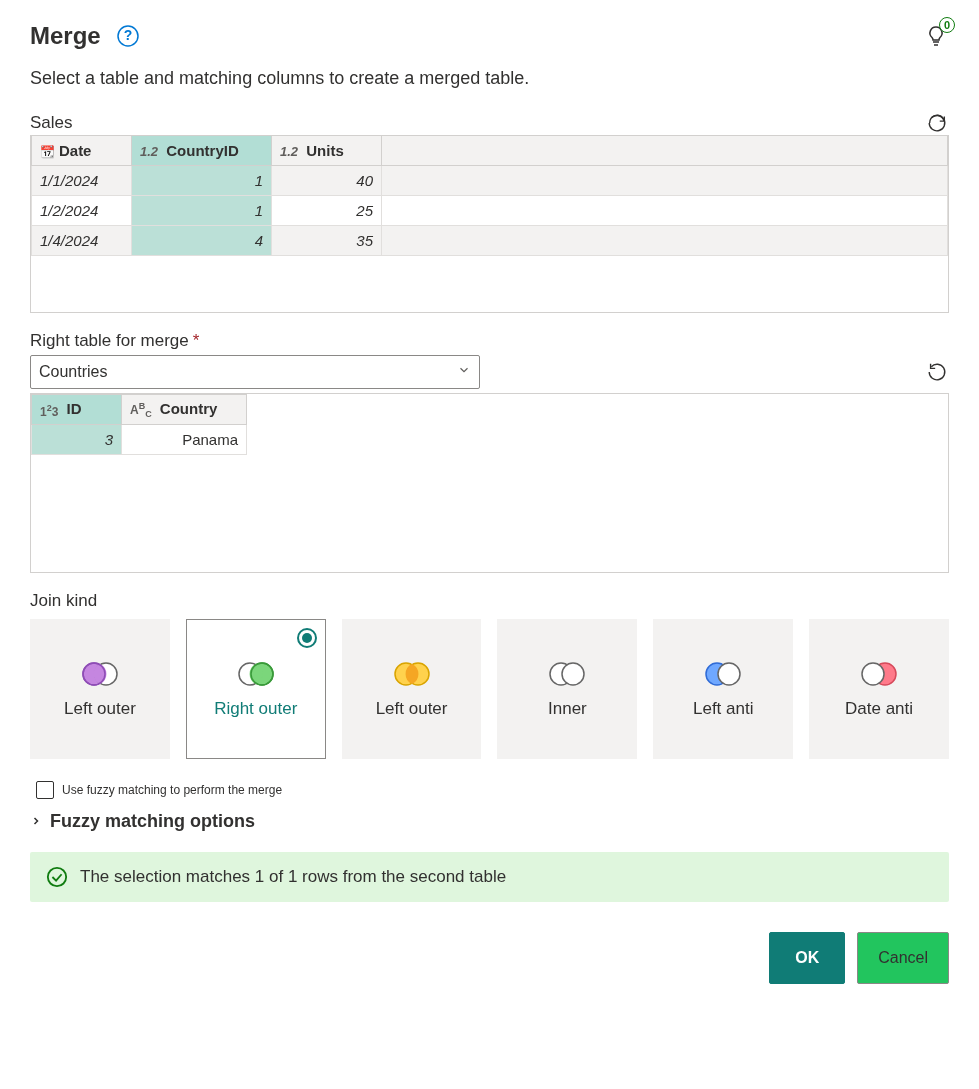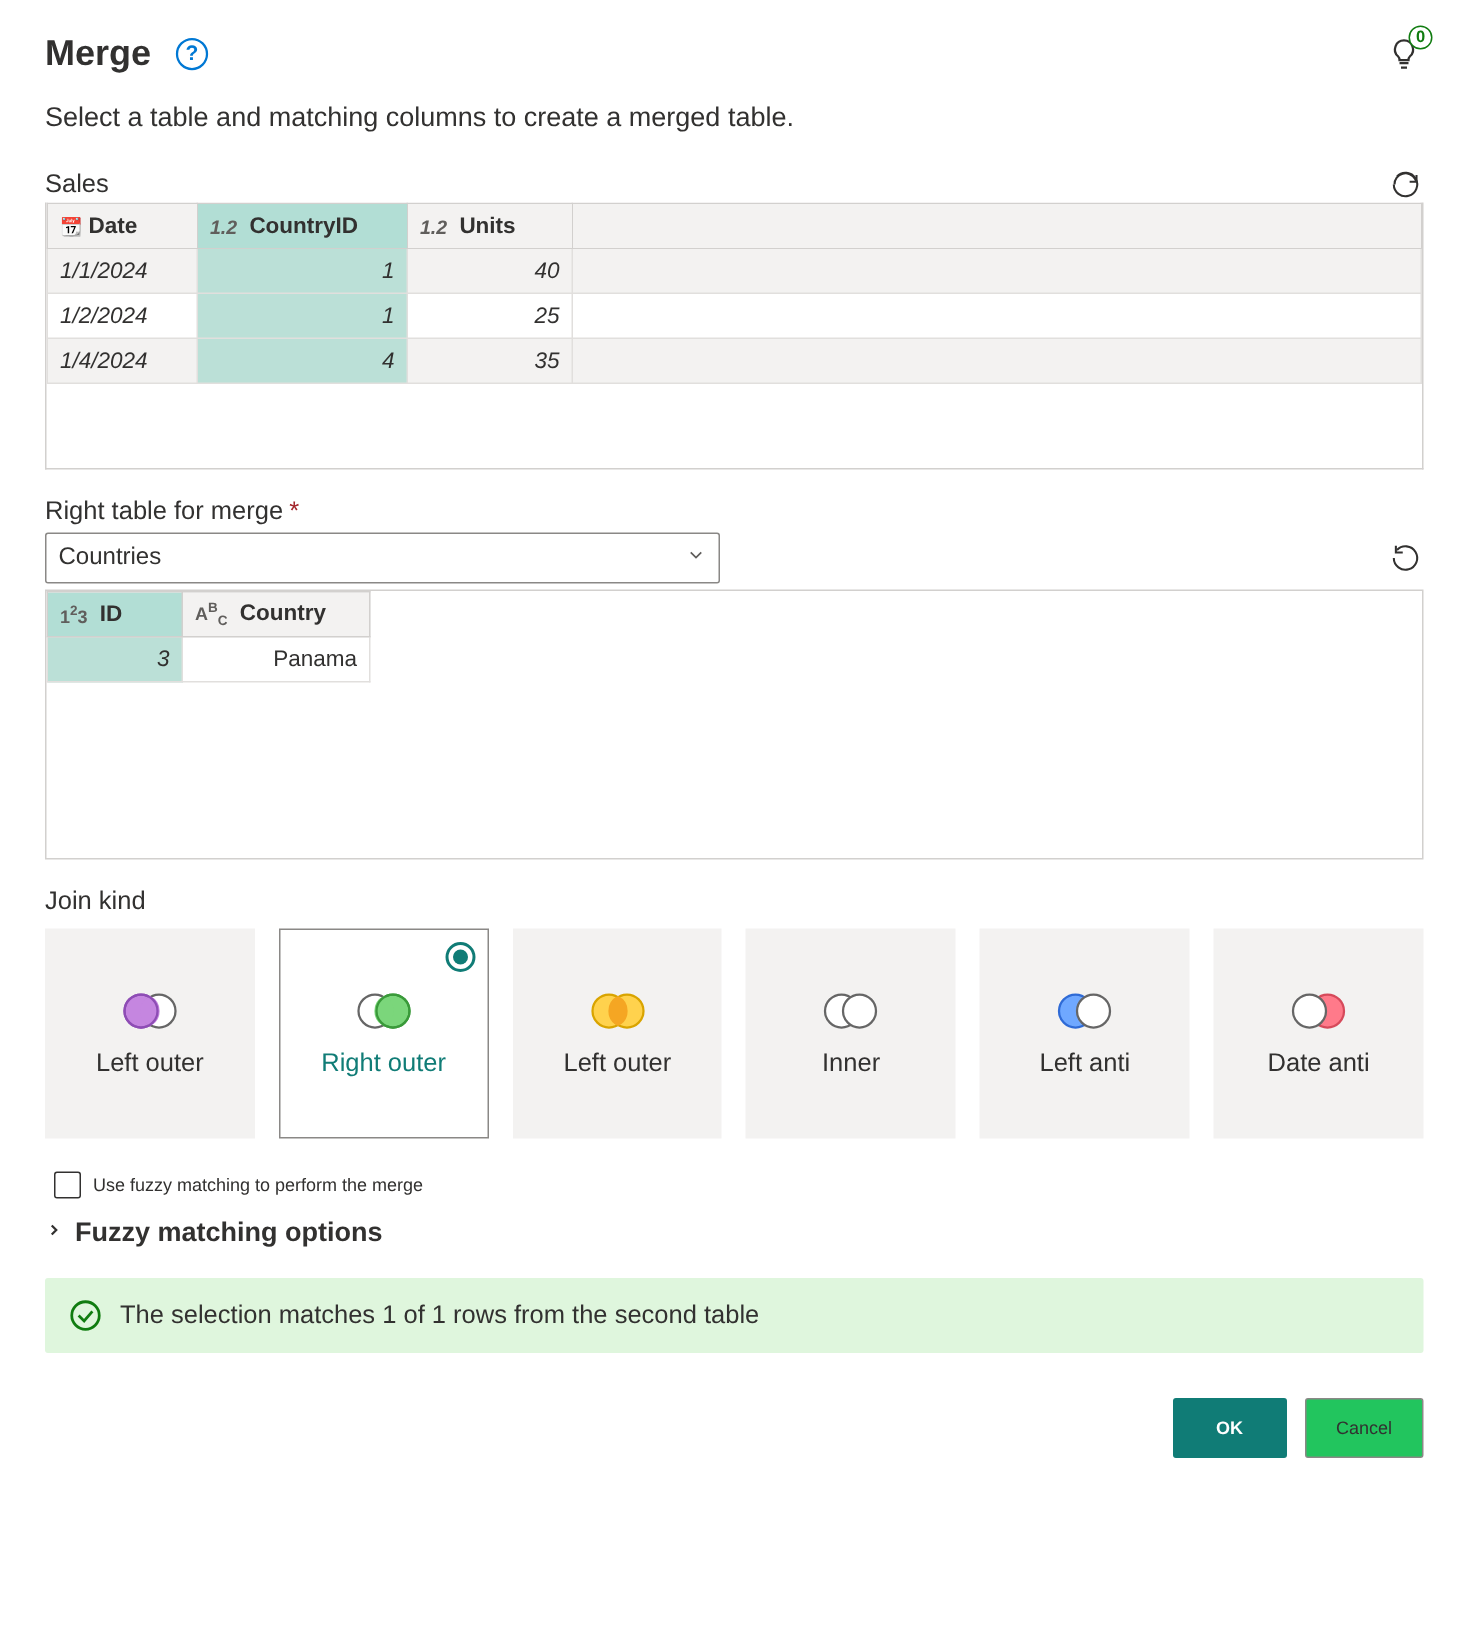--- a/index.html
+++ b/index.html
@@ -63,21 +63,21 @@
   .join-label { font-size:17px; text-align:center; color:#323130; line-height:1.2; }
   .join-card.selected .join-label { color:var(--teal); font-weight:400; }
   .venn { width:44px; height:30px; }
   .check-row { display:flex; align-items:center; gap:8px; font-size:12px; margin-bottom:12px; margin-left:6px; }
   .checkbox { width:18px; height:18px; border:1px solid #323130; border-radius:2px; background:#fff; cursor:pointer; }
   .expander { display:flex; align-items:center; gap:8px; font-size:18px; font-weight:600; cursor:pointer; margin-bottom:20px; }
   .expander .chev { font-size:15px; color:#323130; }
   .status-bar { background:var(--success-bg); border-radius:2px; padding:14px 16px; display:flex; align-items:center; gap:12px; font-size:17px; color:#323130; margin-bottom:30px; }
   .status-bar svg { stroke:var(--success-fg); fill:none; stroke-width:2; }
   .footer { display:flex; justify-content:flex-end; gap:12px; }
-  .btn { height:40px; min-width:76px; padding:4px 20px; font-size:12px; border-radius:2px; cursor:pointer; display:inline-flex; align-items:center; justify-content:center; }
+  .btn { height:52px; min-width:76px; padding:4px 20px; font-size:16px; border-radius:2px; cursor:pointer; display:inline-flex; align-items:center; justify-content:center; }
   .btn-primary { background:var(--teal); color:#fff; border:1px solid var(--teal); font-weight:600; }
   .btn-secondary { background:#22c55e; color:#323130; border:1px solid #8a8886; }
 </style>
 </head>
 <body>
 
 <div class="title-row">
   <h1>Merge</h1>
   <span class="help-icon" title="Help">
     <svg width="24" height="24" viewBox="0 0 24 24">

